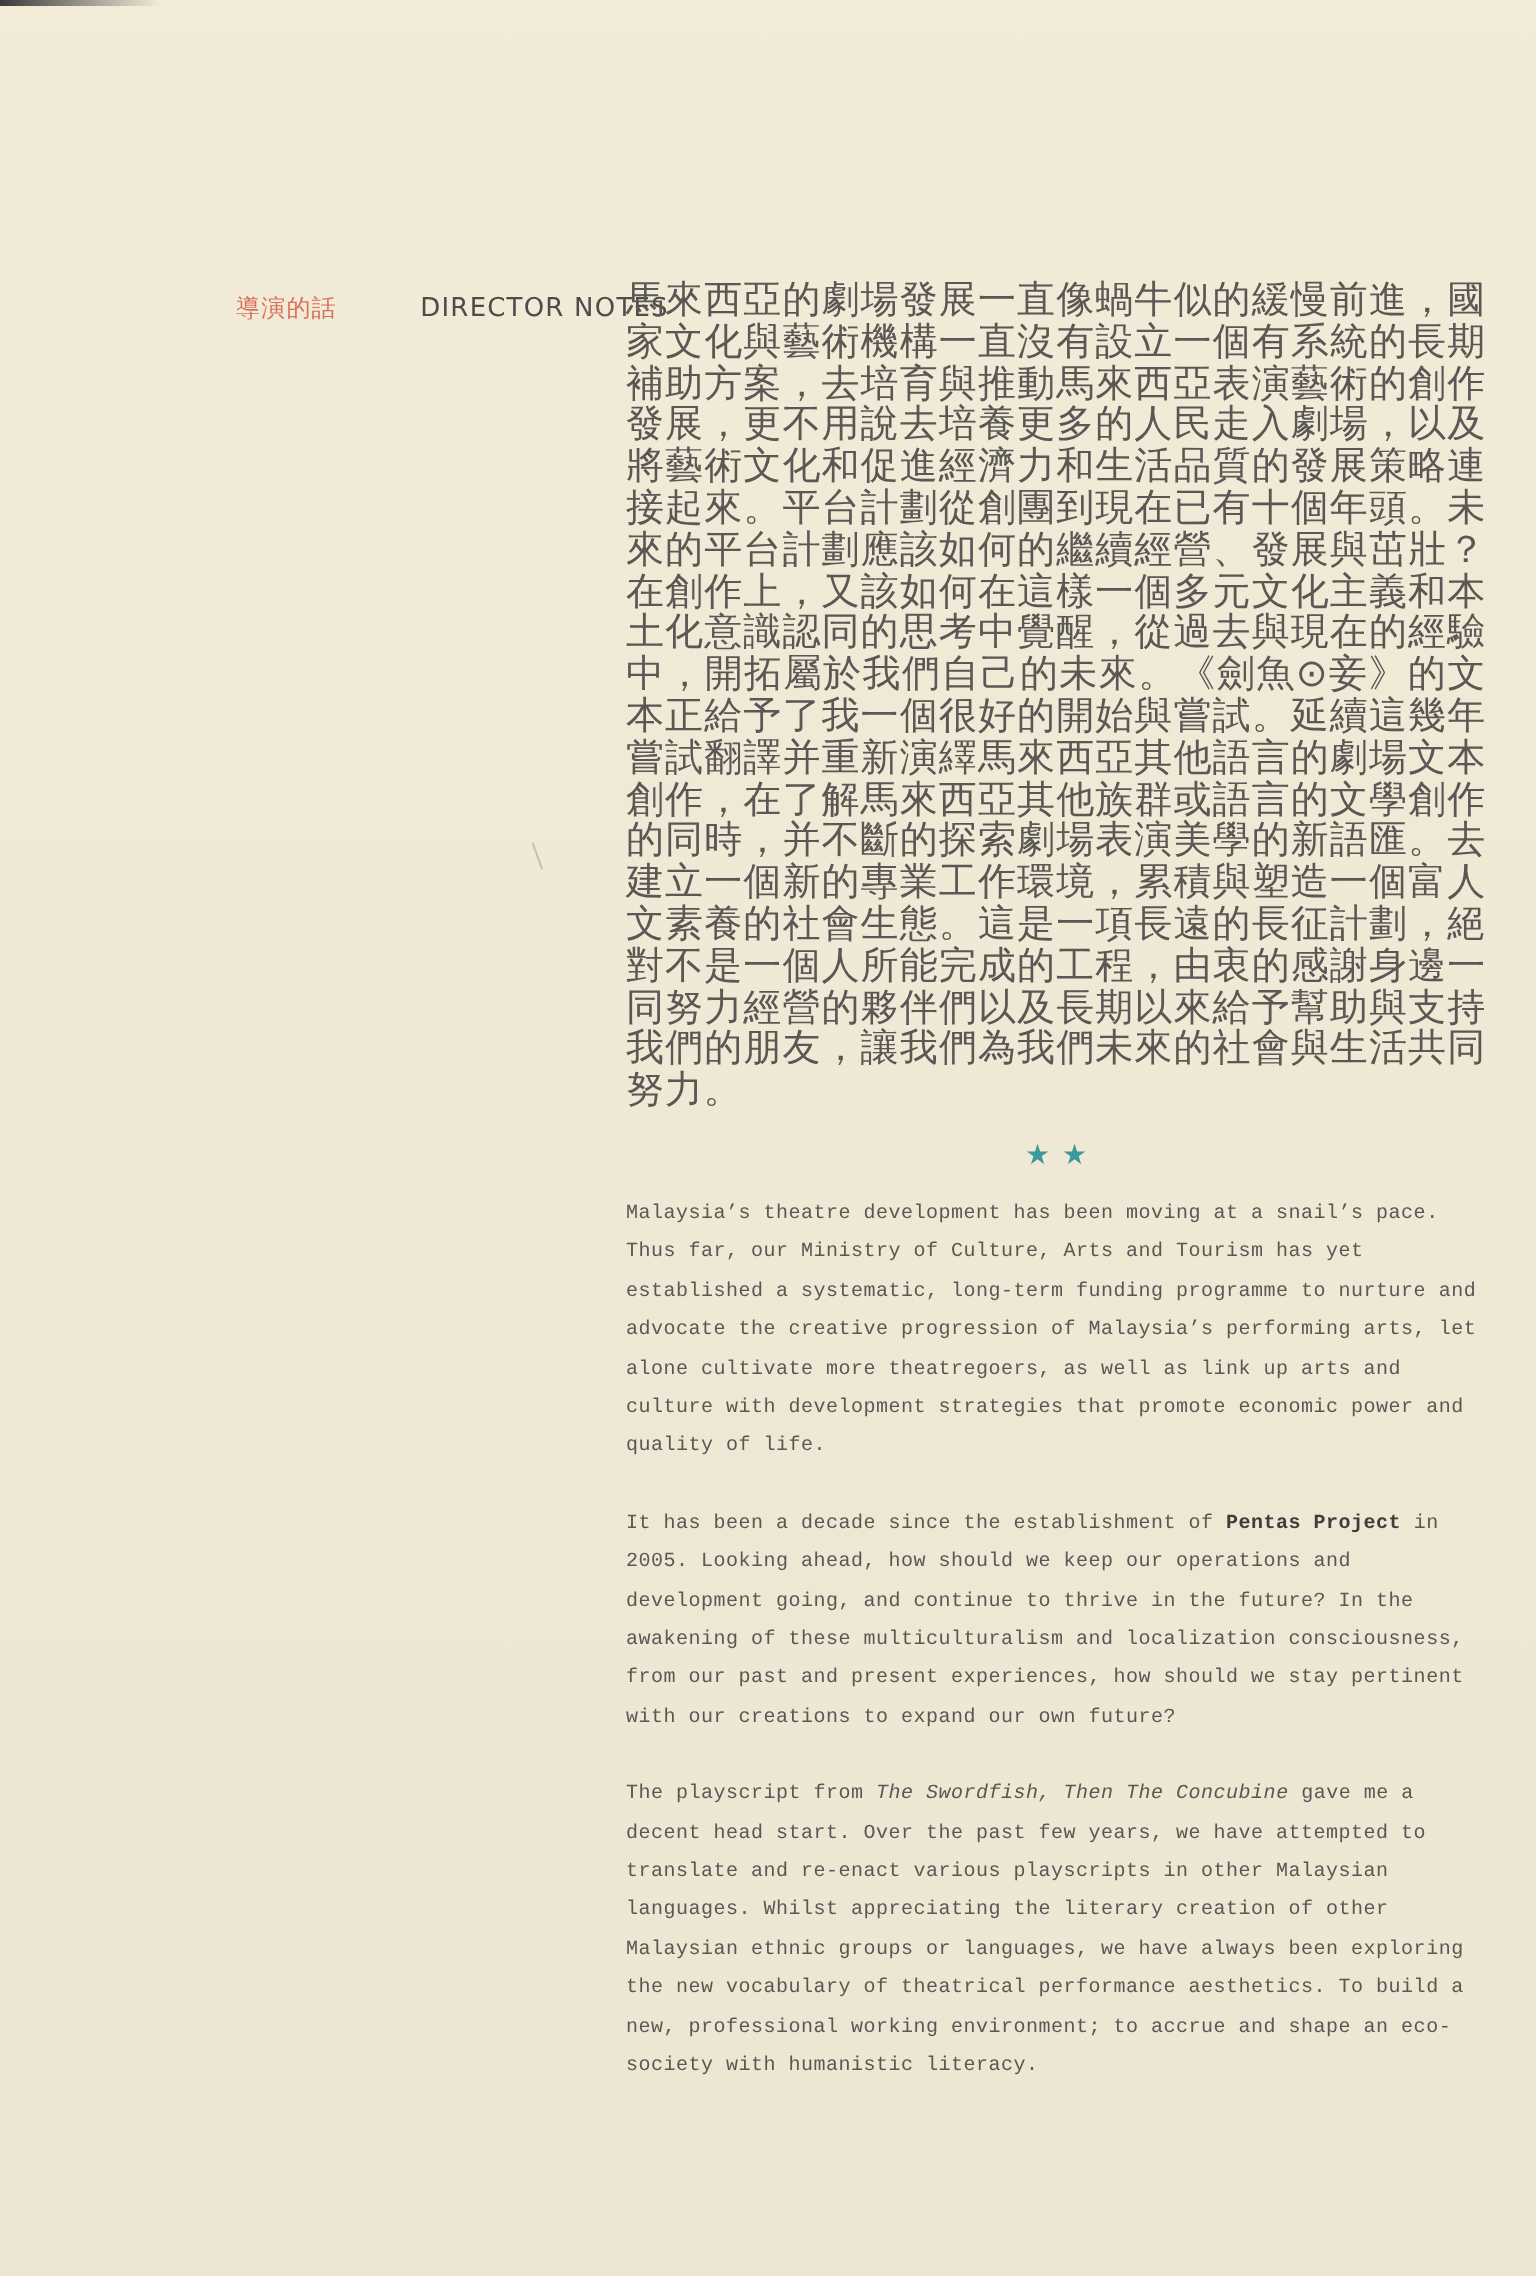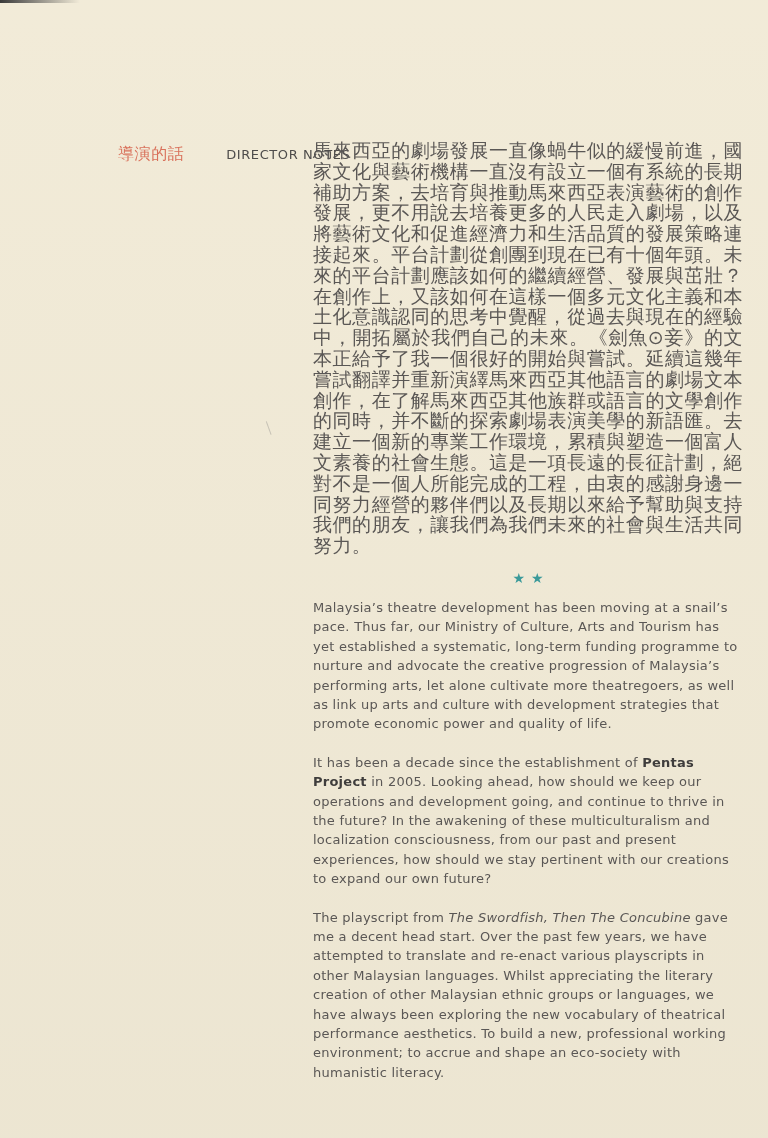--- a/index.html
+++ b/index.html
@@ -32,21 +32,21 @@
     position: absolute;
     left: 118px;
     top: 145px;
     font-size: 13px;
     letter-spacing: 0.6px;
     white-space: nowrap;
     line-height: 18px;
   }
   .section-label .zh {
     color: #d9715b;
-    font-size: 16px;
+    font-size: 12px;
     margin-right: 5px;
   }
   .section-label .en {
     color: #4e4c4b;
     margin-left: 32px;
   }
   .content {
     position: absolute;
     left: 313px;
     top: 140px;
@@ -64,25 +64,26 @@
     text-align: center;
     color: #3b9a9a;
     font-size: 14px;
     letter-spacing: 6px;
     margin: 12px 0 10px 0;
     height: 20px;
     line-height: 20px;
     padding-left: 6px;
   }
   .en-para {
-    font-size: 13px;
+    font-size: 10px;
     line-height: 19.4px;
     letter-spacing: 0.25px;
     color: #5a5755;
     margin: 0 0 19px 0;
+    font-family: Liberation Mono, monospace;
   }
   .en-para b {
     color: #3f3d3c;
     font-weight: bold;
   }
   .en-para i {
     font-style: italic;
   }
   .scan-mark {
     position: absolute;

